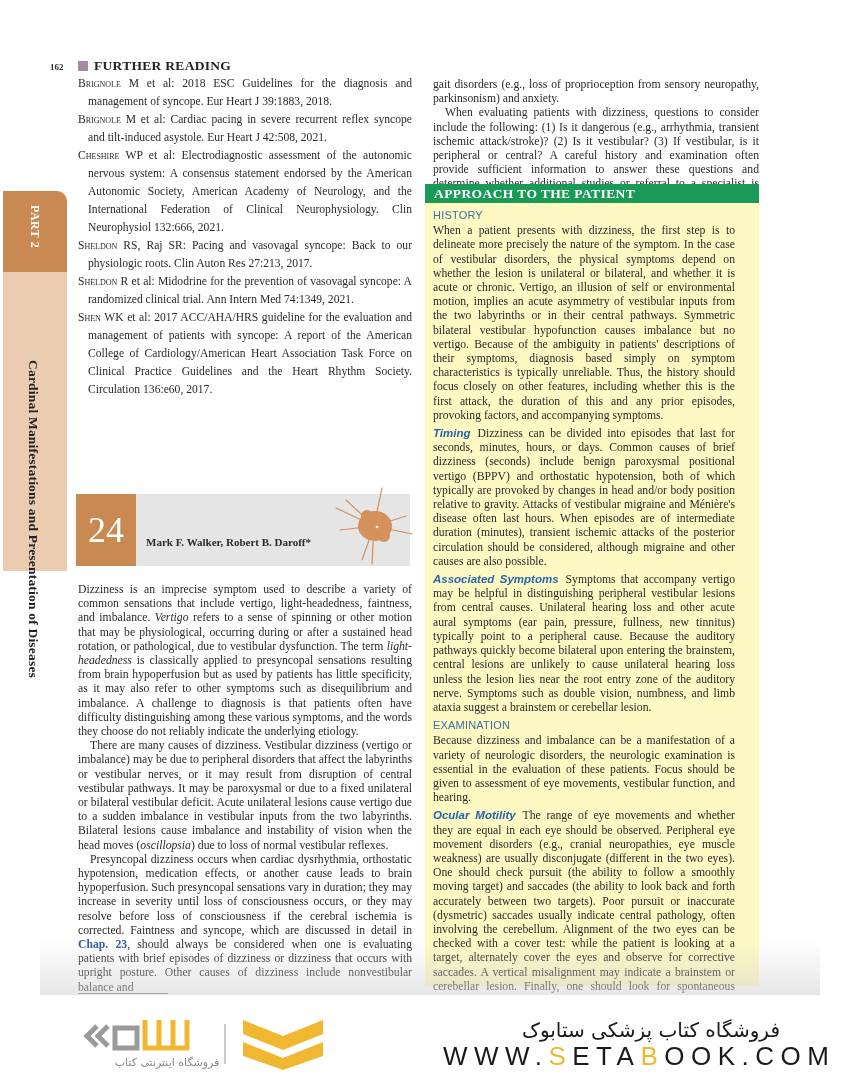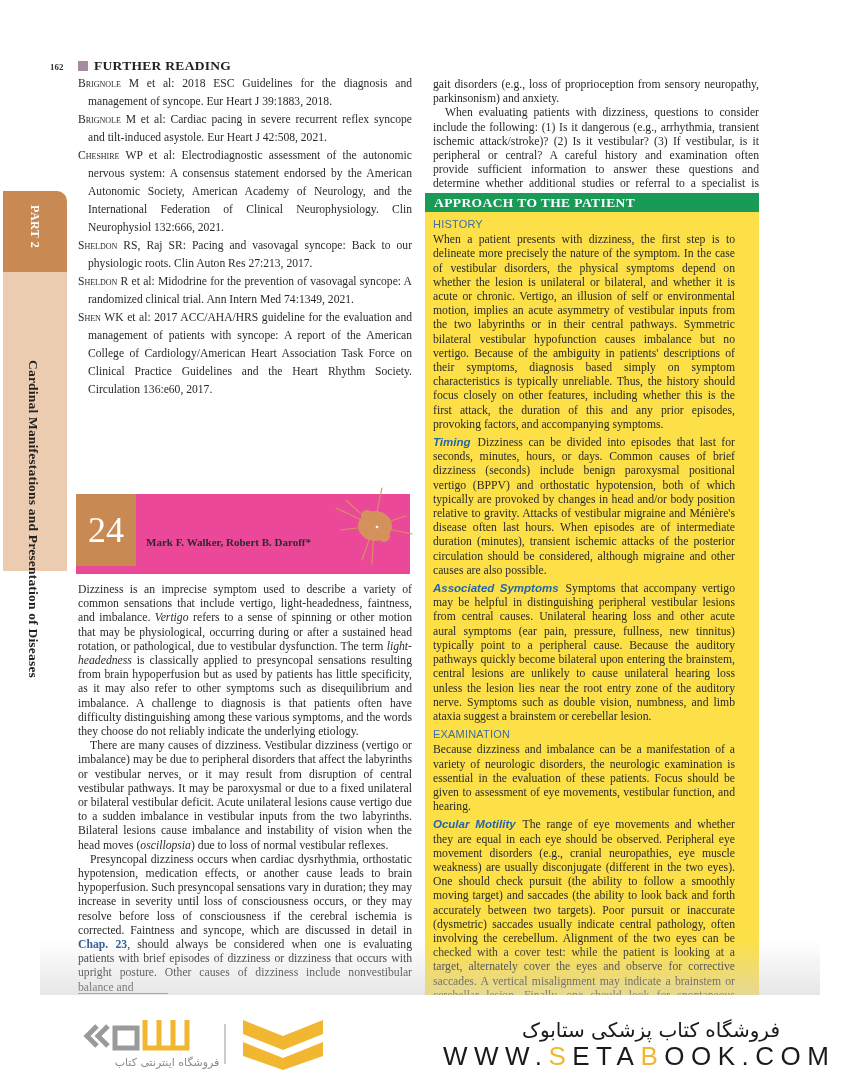--- a/index.html
+++ b/index.html
@@ -21,36 +21,36 @@
   .refs { margin-top: 1px; font-size: 11.6px; line-height: 18px; text-align: justify; }
   .ref { padding-left: 10px; text-indent: -10px; }
   .sc { font-variant: small-caps; }
 
   .side-tab { position: absolute; left: 3px; top: 191px; width: 64px; height: 380px; }
   .side-tab-top { position: absolute; left: 0; top: 0; width: 64px; height: 81px; background: #c88a52; border-radius: 0 10px 0 0; }
   .side-tab-bottom { position: absolute; left: 0; top: 81px; width: 64px; height: 299px; background: #ecccb0; }
   .side-part { position: absolute; left: 24px; top: 14px; writing-mode: vertical-rl; color: #ffffff; font-weight: bold; font-size: 12px; letter-spacing: 0.5px; }
   .side-title { position: absolute; left: 22px; top: 88px; writing-mode: vertical-rl; color: #222; font-weight: bold; font-size: 13.5px; letter-spacing: 0.2px; white-space: nowrap; }
 
-  .chapter-banner { position: absolute; left: 76px; top: 494px; width: 334px; height: 80px; background: #ec4899; }
+  .chapter-banner { position: absolute; left: 76px; top: 494px; width: 334px; height: 72px; background: #e5e5e5; }
   .chapter-num { position: absolute; left: 0; top: 0; width: 60px; height: 72px; background: #c88a52; color: #fff; font-size: 36px; display: flex; align-items: center; justify-content: center; font-family: "Liberation Serif", serif; }
   .chapter-title { position: absolute; left: 70px; top: 10px; font-size: 21px; color: #1c1c1c; }
   .chapter-authors { position: absolute; left: 70px; top: 42px; font-size: 11px; font-weight: bold; color: #2a2a2a; }
   .splat { position: absolute; left: 256px; top: -8px; width: 84px; height: 84px; }
 
   .body-left { position: absolute; left: 78px; top: 583px; width: 334px; font-size: 11.7px; line-height: 14.2px; text-align: justify; }
   .body-left p { text-indent: 0; }
   .body-left p + p { text-indent: 12px; }
   .chap-link { color: #2a5a9a; font-weight: bold; }
   .footnote-rule { position: absolute; left: 78px; top: 993px; width: 90px; height: 1px; background: #777; }
 
   .body-right-top { font-size: 11.7px; line-height: 14.2px; text-align: justify; }
   .body-right-top p + p { text-indent: 12px; }
 
-  .approach-box { position: absolute; left: 425px; top: 193px; width: 334px; height: 802px; background: #fde047; }
+  .approach-box { position: absolute; left: 425px; top: 184px; width: 334px; height: 802px; background: #fef9c3; }
   .approach-head { height: 19px; background: #1a9a57; color: #fff; font-weight: bold; font-size: 13.5px; letter-spacing: 0.4px; padding-left: 9px; line-height: 20px; }
   .approach-body { padding: 4px 24px 0 8px; font-size: 11.7px; line-height: 14.2px; text-align: justify; }
   .sub-head { font-family: "Liberation Sans", "DejaVu Sans", sans-serif; color: #3b6fa8; font-size: 11px; letter-spacing: 0.2px; margin: 1px 0 2px 0; }
   .inline-head { font-family: "Liberation Sans", "DejaVu Sans", sans-serif; color: #2564ad; font-weight: bold; font-style: italic; font-size: 11.5px; margin-right: 7px; }
   .para { margin-bottom: 3px; }
 
   .watermark { position: absolute; left: 0; top: 995px; width: 856px; height: 85px; background: #ffffff; }
   .wm-logo { position: absolute; left: 75px; top: 17px; width: 260px; height: 60px; }
   .wm-persian { position: absolute; left: 522px; top: 1018px; font-size: 20px; color: #1a1a1a; font-family: "DejaVu Sans", sans-serif; direction: rtl; }
   .wm-url { position: absolute; left: 443px; top: 1040px; font-family: "Liberation Sans", "DejaVu Sans", sans-serif; font-size: 26px; letter-spacing: 6.5px; color: #1a1a1a; }

